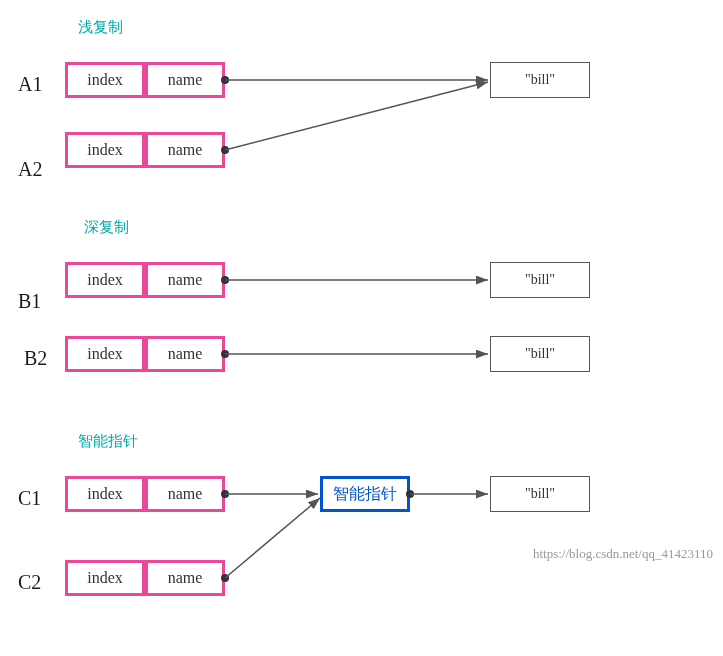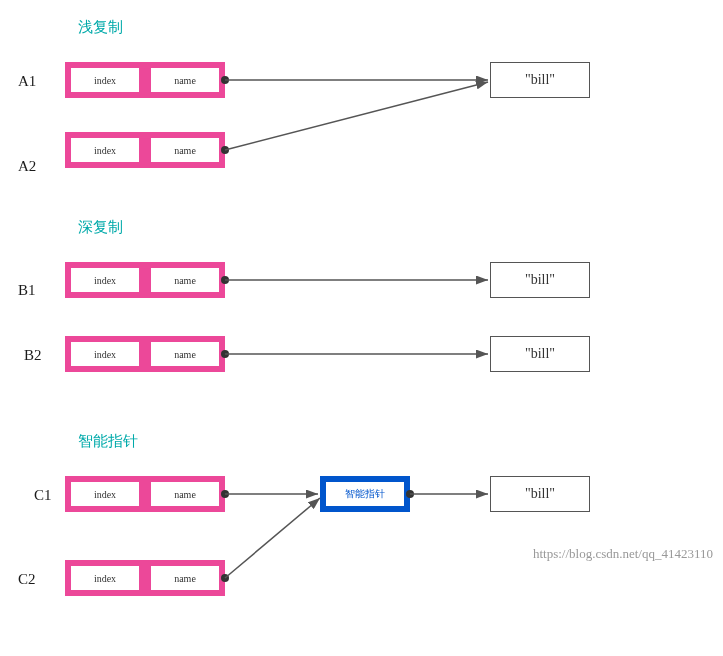--- a/index.html
+++ b/index.html
@@ -22,32 +22,32 @@
     .section-label {
       position: absolute;
       color: #00aaaa;
       font-size: 15px;
       font-weight: normal;
     }
 
     .row-label {
       position: absolute;
       color: #1a1a1a;
-      font-size: 15px;
+      font-size: 20px;
       font-weight: normal;
     }
 
     .box {
       position: absolute;
-      border: 6px solid #ec4899;
+      border: 3px solid #ec4899;
       display: flex;
       align-items: center;
       justify-content: center;
       background: #fff;
-      font-size: 10px;
+      font-size: 16px;
       color: #333;
     }
 
     .box-blue {
       border-color: #0055cc;
       color: #0055cc;
     }
 
     .string-box {
       border: 1px solid #555;
@@ -89,35 +89,35 @@
   <div class="box" style="left:65px;top:62px;width:80px;height:36px;">index</div>
   <div class="box" style="left:145px;top:62px;width:80px;height:36px;">name</div>
 
   <div class="string-box" style="left:490px;top:62px;width:100px;height:36px;">"bill"</div>
 
   <div class="row-label" style="left:18px;top:158px;">A2</div>
 
   <div class="box" style="left:65px;top:132px;width:80px;height:36px;">index</div>
   <div class="box" style="left:145px;top:132px;width:80px;height:36px;">name</div>
 
-  <div class="section-label" style="left:78px;top:218px;">深复制</div>
+  <div class="section-label" style="left:84px;top:218px;">深复制</div>
 
-  <div class="row-label" style="left:18px;top:282px;text-align:right;">B1</div>
+  <div class="row-label" style="left:18px;top:290px;text-align:right;">B1</div>
   <div class="box" style="left:65px;top:262px;width:80px;height:36px;">index</div>
   <div class="box" style="left:145px;top:262px;width:80px;height:36px;">name</div>
   <div class="string-box" style="left:490px;top:262px;width:100px;height:36px;">"bill"</div>
 
   <div class="row-label" style="left:24px;top:347px;">B2</div>
   <div class="box" style="left:65px;top:336px;width:80px;height:36px;">index</div>
   <div class="box" style="left:145px;top:336px;width:80px;height:36px;">name</div>
   <div class="string-box" style="left:490px;top:336px;width:100px;height:36px;">"bill"</div>
 
   <div class="section-label" style="left:78px;top:432px;">智能指针</div>
 
-  <div class="row-label" style="left:18px;top:487px;margin-left:16px;">C1</div>
+  <div class="row-label" style="left:18px;top:487px;">C1</div>
   <div class="box" style="left:65px;top:476px;width:80px;height:36px;">index</div>
   <div class="box" style="left:145px;top:476px;width:80px;height:36px;">name</div>
 
   <div class="box box-blue" style="left:320px;top:476px;width:90px;height:36px;">智能指针</div>
   <div class="string-box" style="left:490px;top:476px;width:100px;height:36px;">"bill"</div>
 
   <div class="row-label" style="left:18px;top:571px;">C2</div>
   <div class="box" style="left:65px;top:560px;width:80px;height:36px;">index</div>
   <div class="box" style="left:145px;top:560px;width:80px;height:36px;">name</div>
 

